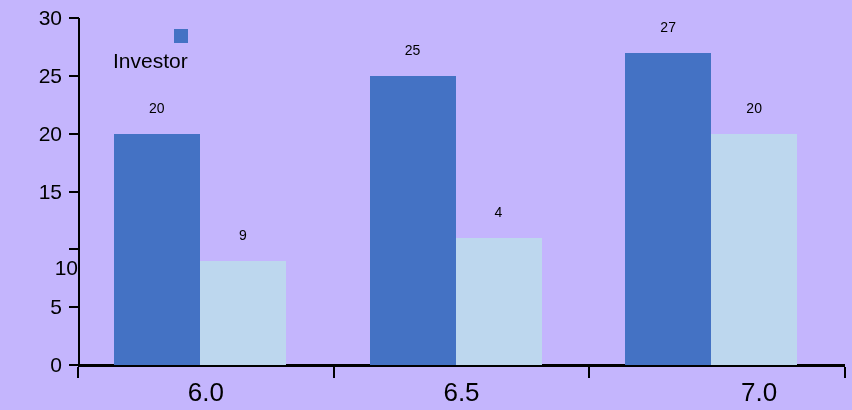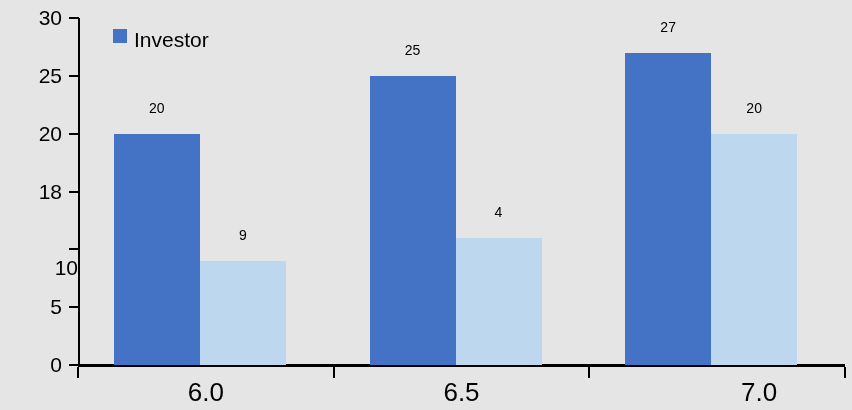--- a/index.html
+++ b/index.html
@@ -10,21 +10,21 @@
   body {
     width: 852px;
     height: 410px;
     font-family: "Liberation Sans", sans-serif;
     overflow: hidden;
   }
   #chart-root {
     position: relative;
     width: 852px;
     height: 410px;
-    background: #e5e5e5;
+    background: #c4b5fd;
   }
 
   
   .y-axis-line {
     position: absolute;
     left: 78px;
     top: 18px;
     width: 2px;
     height: 348px;
     background: #000000;
@@ -97,22 +97,23 @@
   .legend {
     position: absolute;
     left: 113px;
     top: 29px;
     display: flex;
     align-items: center;
     gap: 38px;
   }
   .legend-item {
     display: flex;
-    align-items: flex-start;
+    align-items: flex-end;
     gap: 7px;
+    flex-direction: column;
   }
   .legend-swatch {
     width: 14px;
     height: 14px;
     flex: 0 0 auto;
   }
   .legend-label {
     font-size: 21px;
     color: #000000;
     line-height: 1;
@@ -127,21 +128,21 @@
   <div class="y-axis-line"></div>
 
   <div id="y-axis-group">
       <div class="y-tick" style="top: 17px;"></div>
       <div class="y-tick-label" style="top: 7px; left: 0px; position: absolute; width: 62px;">30</div>
       <div class="y-tick" style="top: 74.8333px;"></div>
       <div class="y-tick-label" style="top: 64.8333px; left: 0px; position: absolute; width: 62px;">25</div>
       <div class="y-tick" style="top: 132.667px;"></div>
       <div class="y-tick-label" style="top: 122.667px; left: 0px; position: absolute; width: 62px;">20</div>
       <div class="y-tick" style="top: 190.5px;"></div>
-      <div class="y-tick-label" style="top: 180.5px; left: 0px; position: absolute; width: 62px;">18</div>
+      <div class="y-tick-label" style="top: 180.5px; left: 0px; position: absolute; width: 62px;">15</div>
       <div class="y-tick" style="top: 248.333px;"></div>
       <div class="y-tick-label" style="top: 238.333px; left: 16px; position: absolute; width: 62px; margin-top: 19px;">10</div>
       <div class="y-tick" style="top: 306.167px;"></div>
       <div class="y-tick-label" style="top: 296.167px; left: 0px; position: absolute; width: 62px;">5</div>
       <div class="y-tick" style="top: 364px;"></div>
       <div class="y-tick-label" style="top: 354px; left: 0px; position: absolute; width: 62px;">0</div>
     </div>
 
   <div class="x-axis-line"></div>
 

